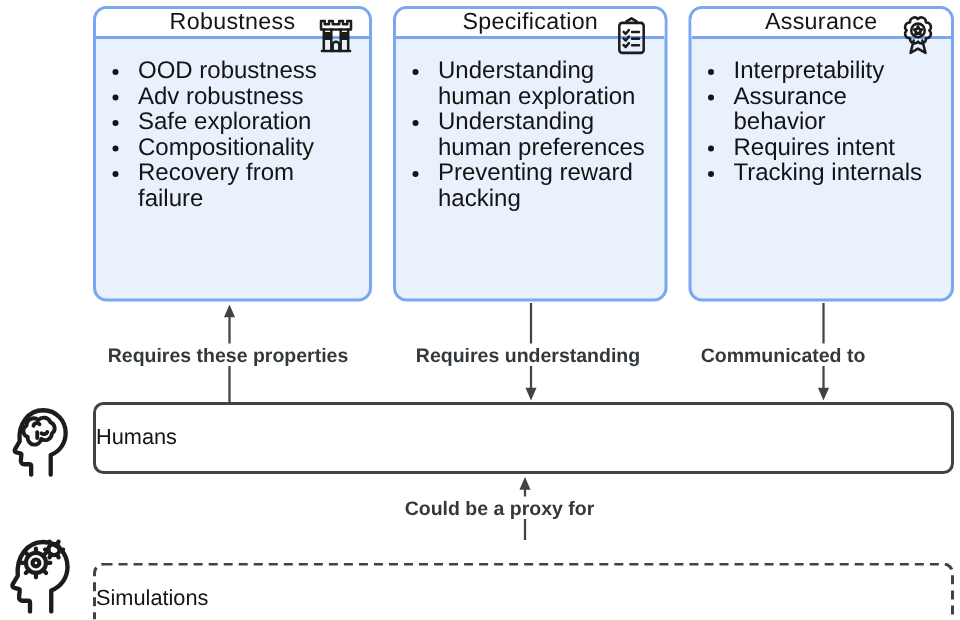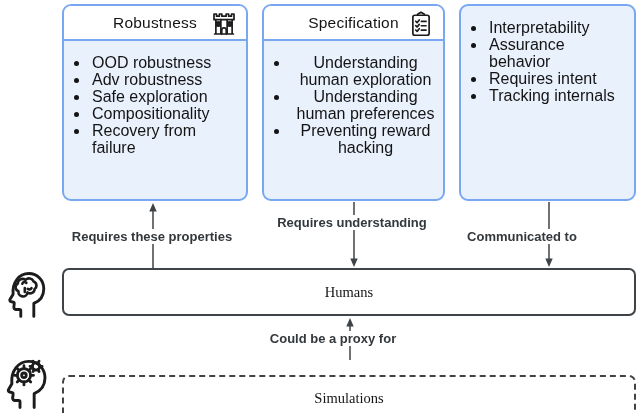--- a/index.html
+++ b/index.html
@@ -15,49 +15,48 @@
     position:relative;width:640px;height:413px;background:#ffffff;overflow:hidden;
     font-family:"Liberation Sans", sans-serif;color:var(--ink);
   }
   
   .card{
     position:absolute;top:4px;height:197px;box-sizing:border-box;
     border:2px solid var(--card-border);border-radius:9px;
     background:var(--card-body);
   }
   .card-header{
-    position:relative;height:35px;box-sizing:border-box;
+    position:relative;height:20px;box-sizing:border-box;
     background:var(--card-header);
     border-bottom:2px solid var(--card-border);
     border-radius:7px 7px 0 0;
     display:flex;align-items:center;justify-content:center;
     font-size:15.5px;letter-spacing:.2px;
   }
   .card-header .hicon{position:absolute;right:7px;top:3px;}
   .card ul{
     margin:0;padding:13px 4px 0 26px;
     font-size:16px;line-height:17px;list-style:disc outside;
   }
   .card ul li{padding-left:2px;}
   #card-robustness{left:62px;width:186px;}
-  #card-specification{left:262px;width:183px;text-align:center;}
+  #card-specification{left:262px;width:183px;}
   #card-assurance{left:459px;width:177px;}
   
   .edge-label{
     position:absolute;transform:translateX(-50%);
     background:#ffffff;padding:0 3px;white-space:nowrap;
     font-size:13px;font-weight:bold;color:var(--label-ink);
   }
   
   .bigbox{
     position:absolute;left:62px;width:574px;box-sizing:border-box;
     background:#ffffff;border-radius:7px;
-    display:flex;align-items:center;justify-content:center;
+    display:flex;align-items:center;
     font-size:14.5px;
-    font-family:Liberation Serif, serif;
   }
   #humans-box{top:268px;height:48px;border:2px solid var(--arrow);}
   #simulations-box{top:375px;height:47px;border:2px dashed var(--arrow);}
   
   .abs{position:absolute;}
   svg{display:block;}
   .lineart{stroke:#1c1c1c;fill:none;stroke-width:1.35;stroke-linecap:round;stroke-linejoin:round;}
   #arrow-layer{left:0;top:0;pointer-events:none;}
 </style>
 </head>
@@ -122,30 +121,41 @@
       </span>
     </div>
     <ul>
         <li>Understanding human exploration</li>
         <li>Understanding human preferences</li>
         <li>Preventing reward hacking</li>
       </ul>
   </div>
 
   <div class="card" id="card-assurance">
+    <div class="card-header">
+      <span>Assurance</span>
+      <span class="hicon">
+        <svg width="30" height="30" viewBox="0 0 24 24">
+          <path class="lineart" d="M18 9 A2.4 2.4 0 0 1 16.24 13.24 A2.4 2.4 0 0 1 12 15 A2.4 2.4 0 0 1 7.76 13.24 A2.4 2.4 0 0 1 6 9 A2.4 2.4 0 0 1 7.76 4.76 A2.4 2.4 0 0 1 12 3 A2.4 2.4 0 0 1 16.24 4.76 A2.4 2.4 0 0 1 18 9 Z"></path>
+          <circle class="lineart" cx="12" cy="9" r="3.6"></circle>
+          <path class="lineart" d="M12 6.9 l.7 1.4 1.5 .2 -1.1 1.1 .3 1.5 -1.4 -.7 -1.4 .7 .3 -1.5 -1.1 -1.1 1.5 -.2 Z"></path>
+          <path class="lineart" d="M9.7 14.4 L8 21 L12 18.7 L16 21 L14.3 14.4"></path>
+        </svg>
+      </span>
+    </div>
     <ul>
         <li>Interpretability</li>
         <li>Assurance behavior</li>
         <li>Requires intent</li>
         <li>Tracking internals</li>
       </ul>
   </div>
 
   <div class="edge-label" style="left:152px;top:229px;">Requires these properties</div>
-  <div class="edge-label" style="left:352px;top:215px;">Requires understanding</div>
+  <div class="edge-label" style="left:352px;top:229px;">Requires understanding</div>
   <div class="edge-label" style="left:522px;top:229px;">Communicated to</div>
   <div class="edge-label" style="left:333px;top:331px;">Could be a proxy for</div>
 
   <div class="bigbox" id="humans-box">
     <span>Humans</span>
   </div>
 
   <div class="bigbox" id="simulations-box">
     <span>Simulations</span>
   </div>

